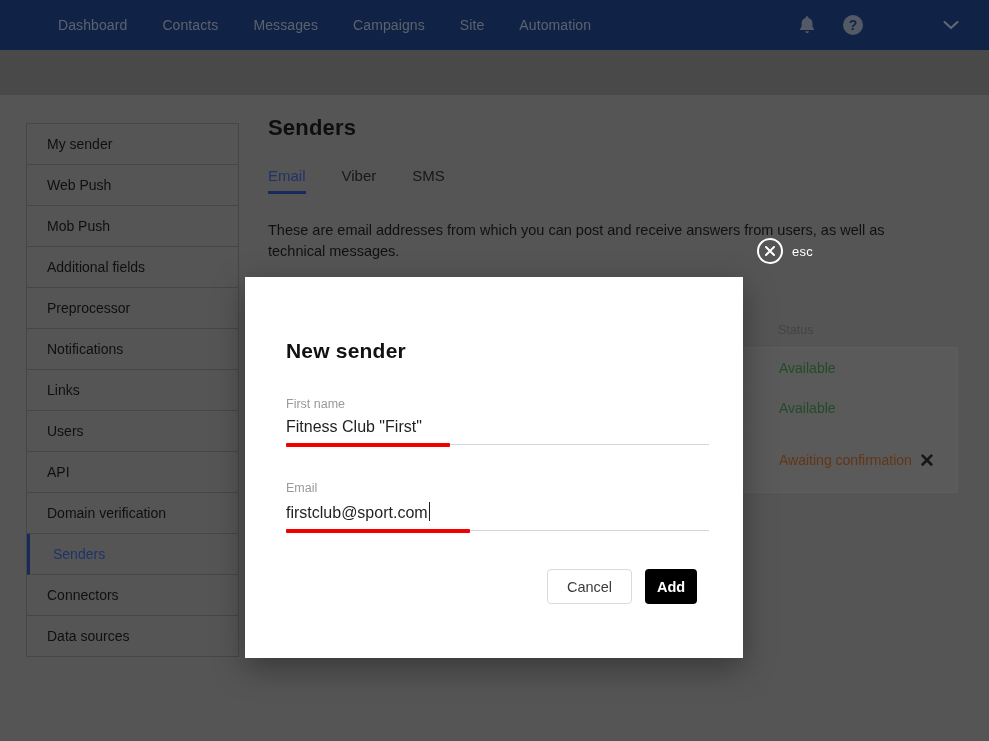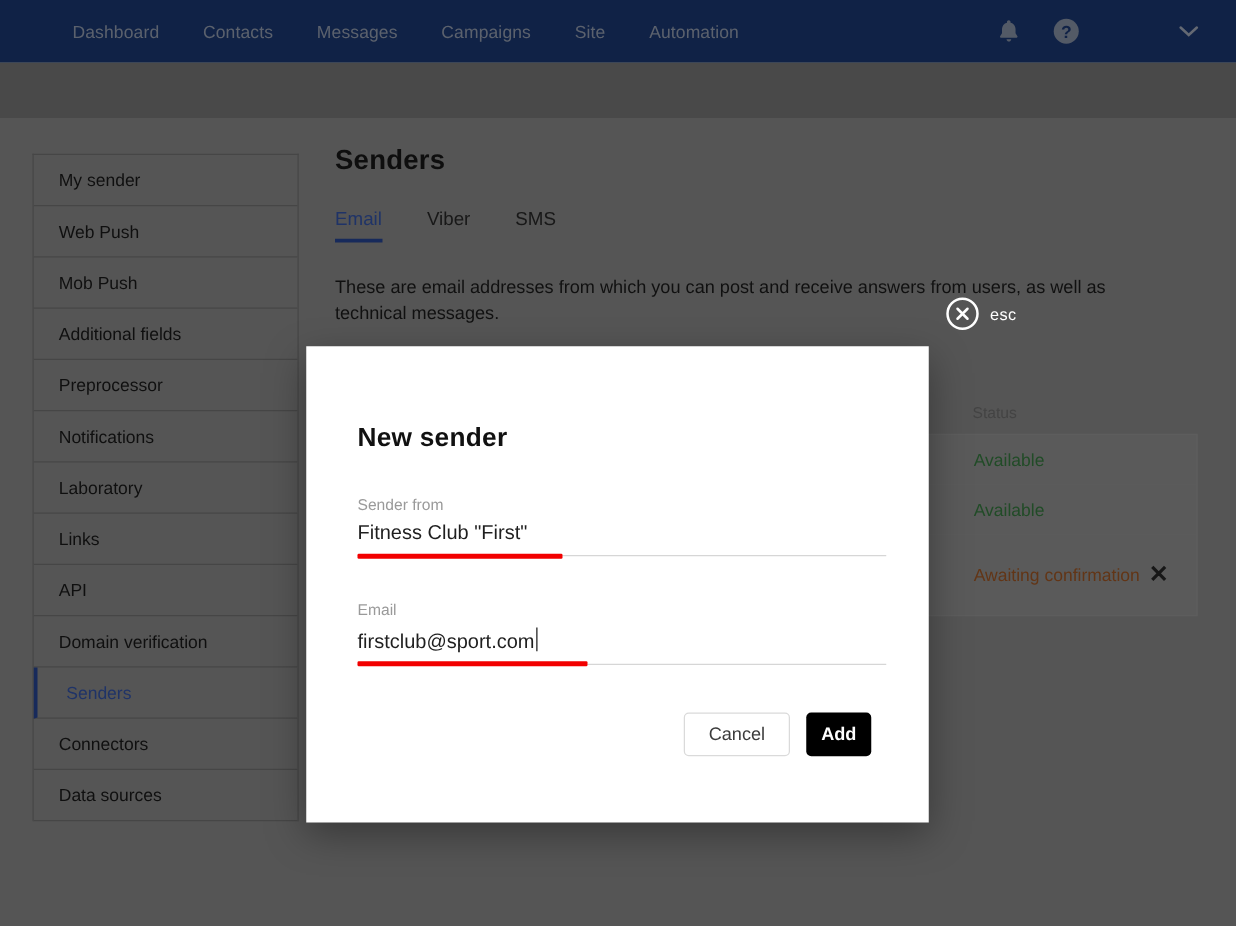--- a/index.html
+++ b/index.html
@@ -316,24 +316,24 @@
       <div class="side-item">
         <span>Additional fields</span>
       </div>
       <div class="side-item">
         <span>Preprocessor</span>
       </div>
       <div class="side-item">
         <span>Notifications</span>
       </div>
       <div class="side-item">
-        <span>Laboratory</span>
-      </div>
-      <div class="side-item">
         <span>Links</span>
+      </div>
+      <div class="side-item">
+        <span>Users</span>
       </div>
       <div class="side-item">
         <span>API</span>
       </div>
       <div class="side-item">
         <span>Domain verification</span>
       </div>
       <div class="side-item active">
         <span>Senders</span>
       </div>
@@ -392,21 +392,21 @@
       </svg>
     </span>
     <span class="esc-label">esc</span>
   </div>
 
   <div class="modal">
     <div class="modal-inner">
       <h2 class="modal-title">New sender</h2>
 
       <div class="field">
-        <div class="field-label">Sender from</div>
+        <div class="field-label">First name</div>
         <div class="field-value" placeholder="Sender name">Fitness Club "First"</div>
         <div class="field-line"></div>
         <div class="field-redline" id="redline-0" style="width: 164px; background: rgb(242, 0, 0); top: 46px;"></div>
       </div>
 
       <div class="field">
         <div class="field-label">Email</div>
         <div class="field-value"><span placeholder="Email">firstclub@sport.com</span><span class="caret"></span></div>
         <div class="field-line"></div>
         <div class="field-redline" id="redline-1" style="width: 184px; background: rgb(242, 0, 0); top: 48px;"></div>

